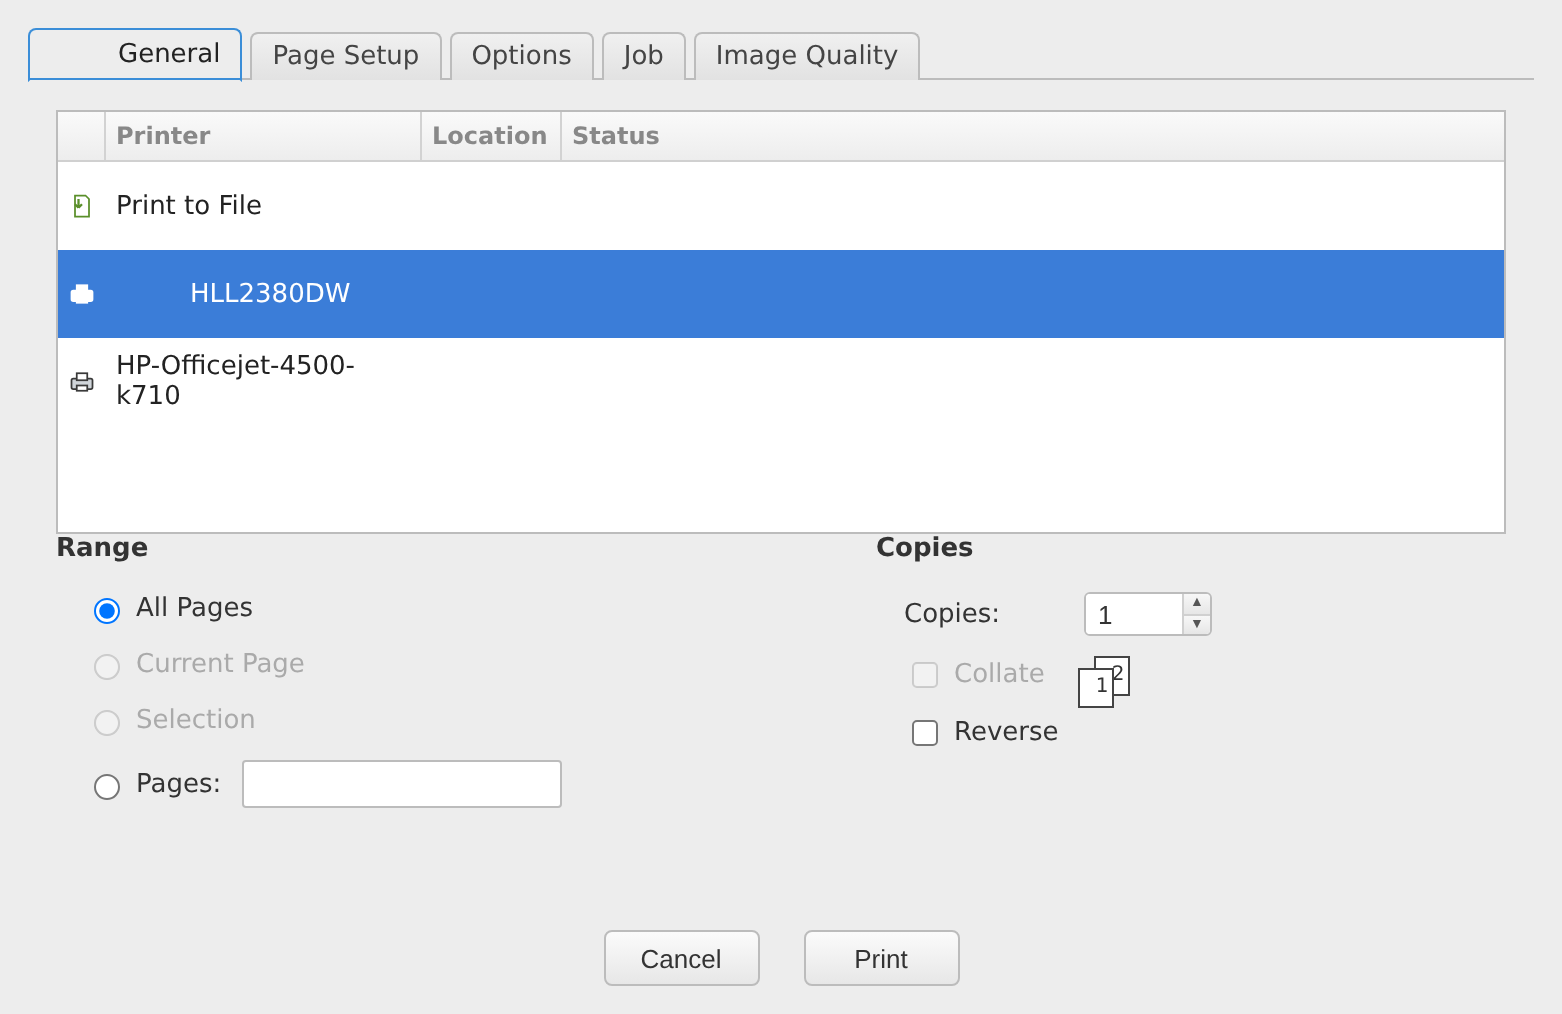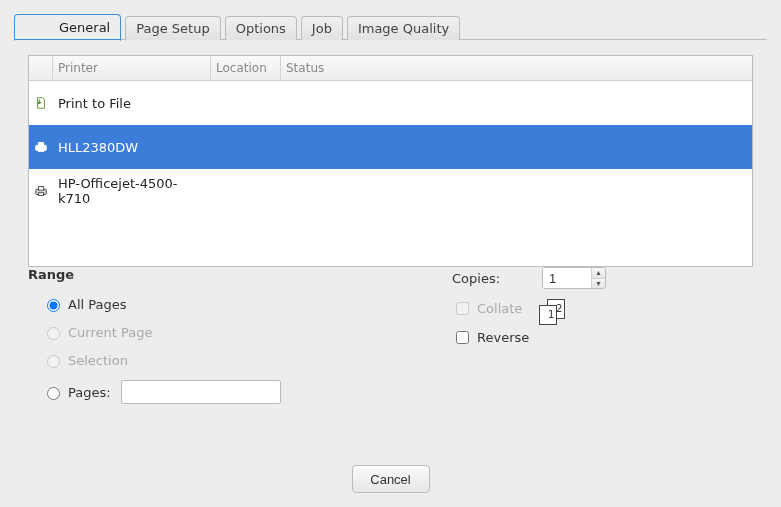--- a/index.html
+++ b/index.html
@@ -72,21 +72,21 @@
   .printer-table {
     border: 1px solid #bcbcbc;
     background: #fff;
     height: 212px;
   }
   .pt-head {
     display: flex;
     background: linear-gradient(#fafafa, #ededed);
     border-bottom: 1px solid #d0d0d0;
     color: #888;
-    font-weight: normal;
+    font-weight: bold;
     font-size: 12px;
   }
   .pt-th {
     padding: 5px 5px;
     border-right: 1px solid #d2d2d2;
   }
   .pt-col-icon { width: 24px; border-right: 1px solid #d2d2d2; }
   .pt-col-printer { width: 158px; }
   .pt-col-location { width: 70px; }
   .pt-col-status { flex: 1 1 auto; border-right: none; }
@@ -101,20 +101,21 @@
     cursor: pointer;
   }
   .pt-row .cell { padding: 0 5px; }
   .pt-row .cell-icon { width: 24px; display:flex; align-items:center; justify-content:center;}
   .pt-row .cell-printer { width: 158px; }
   .pt-row .cell-location { width: 70px; }
   .pt-row .cell-status { flex: 1 1 auto; }
   .pt-row.selected {
     background: #3b7dd8;
     color: #fff;
+    gap: 37px;
   }
   .pt-row.selected svg path, .pt-row.selected svg rect { stroke:#fff; fill:#fff; }
 
   
   .lower {
     display: flex;
   }
   .group-title {
     font-weight: bold;
     color: #333;
@@ -293,20 +294,21 @@
         </label>
 
         <label class="radio-line">
           <input type="radio" name="range" style="">
           <span>Pages:</span>
           <input type="text" class="pages-input" value="" style="">
         </label>
       </div>
 
       <div class="copies">
+        <div class="group-title">Copies</div>
 
         <div class="copies-row">
           <span class="lbl">Copies:</span>
           <span class="spinbox">
             <input type="text" value="1" style="">
             <span class="spin-btns">
               <button>▲</button>
               <button>▼</button>
             </span>
           </span>
@@ -328,14 +330,15 @@
             <div class="page p1">1</div>
           </div>
         </div>
       </div>
 
     </div>
   </div>
 
   <div class="dialog-buttons">
     <button class="btn">Cancel</button>
+    <button class="btn">Print</button>
   </div>
 </div>
 
 </body></html>

